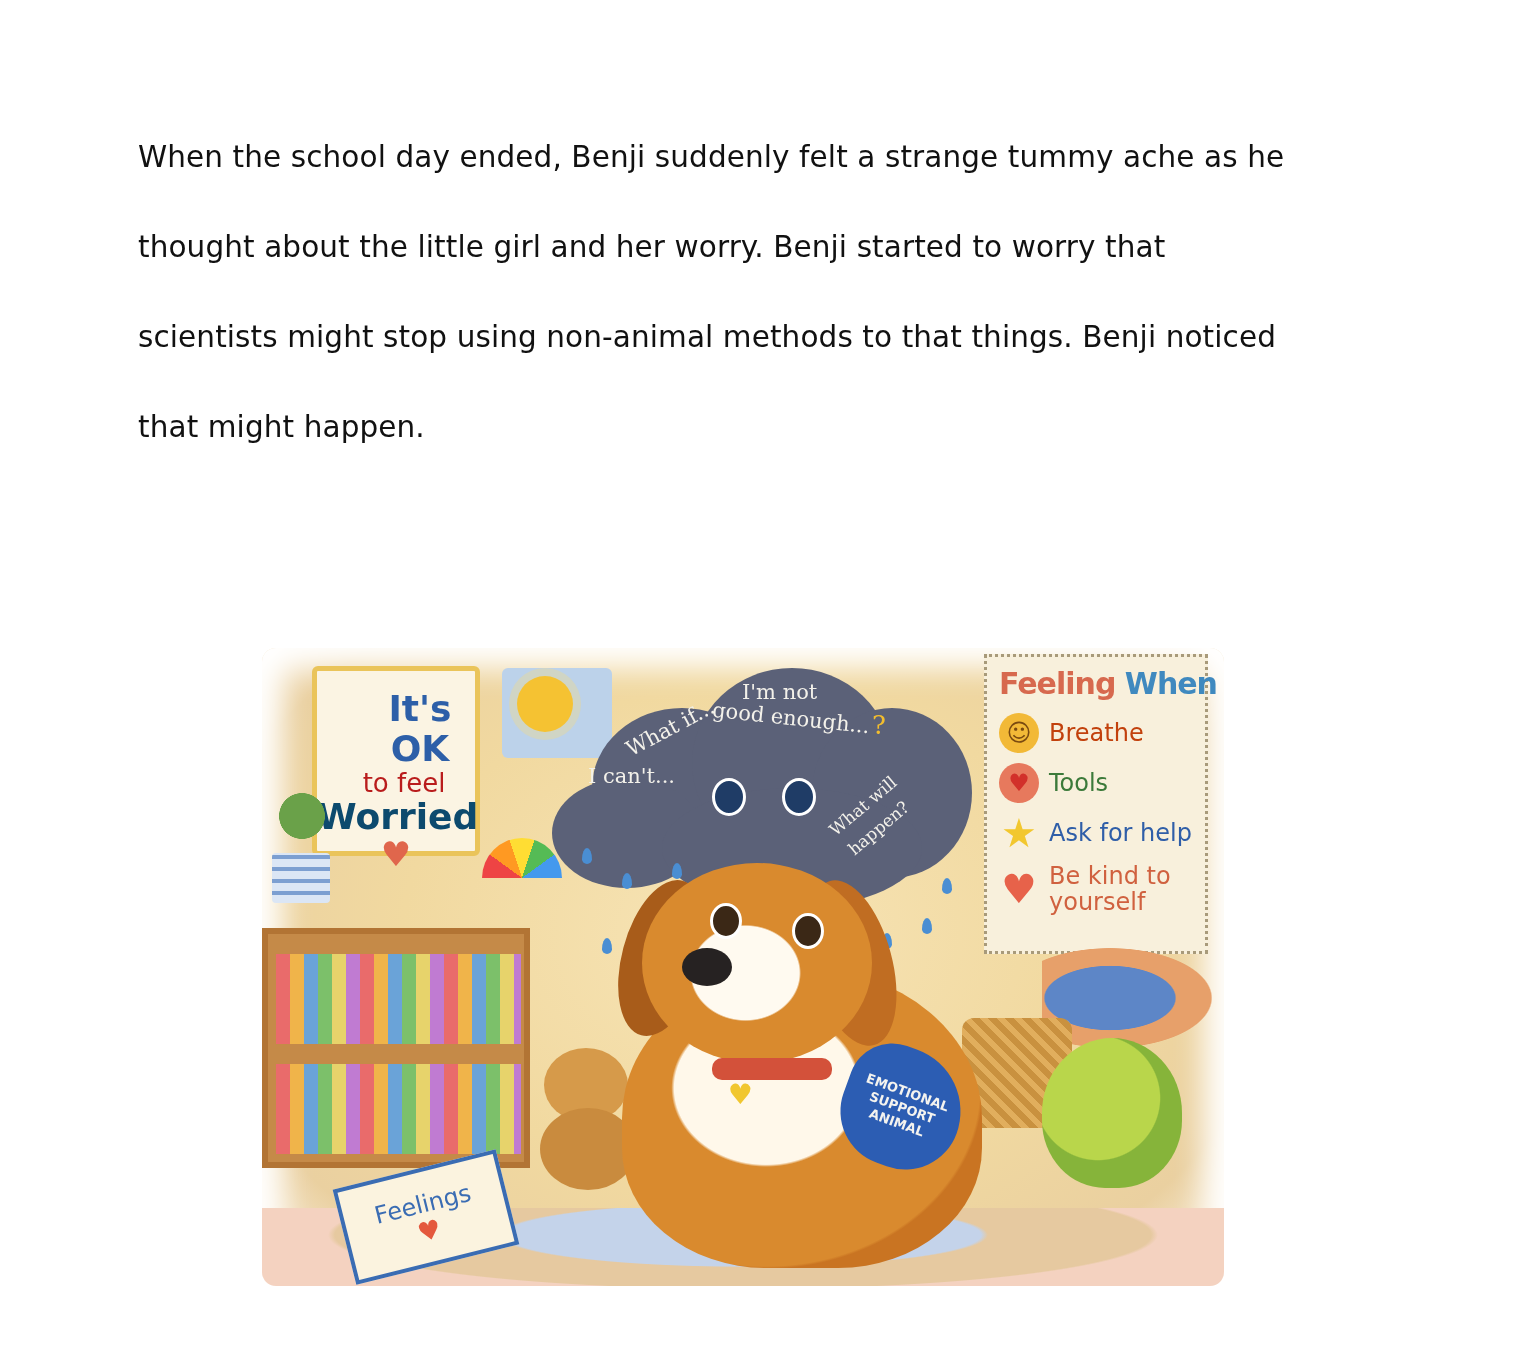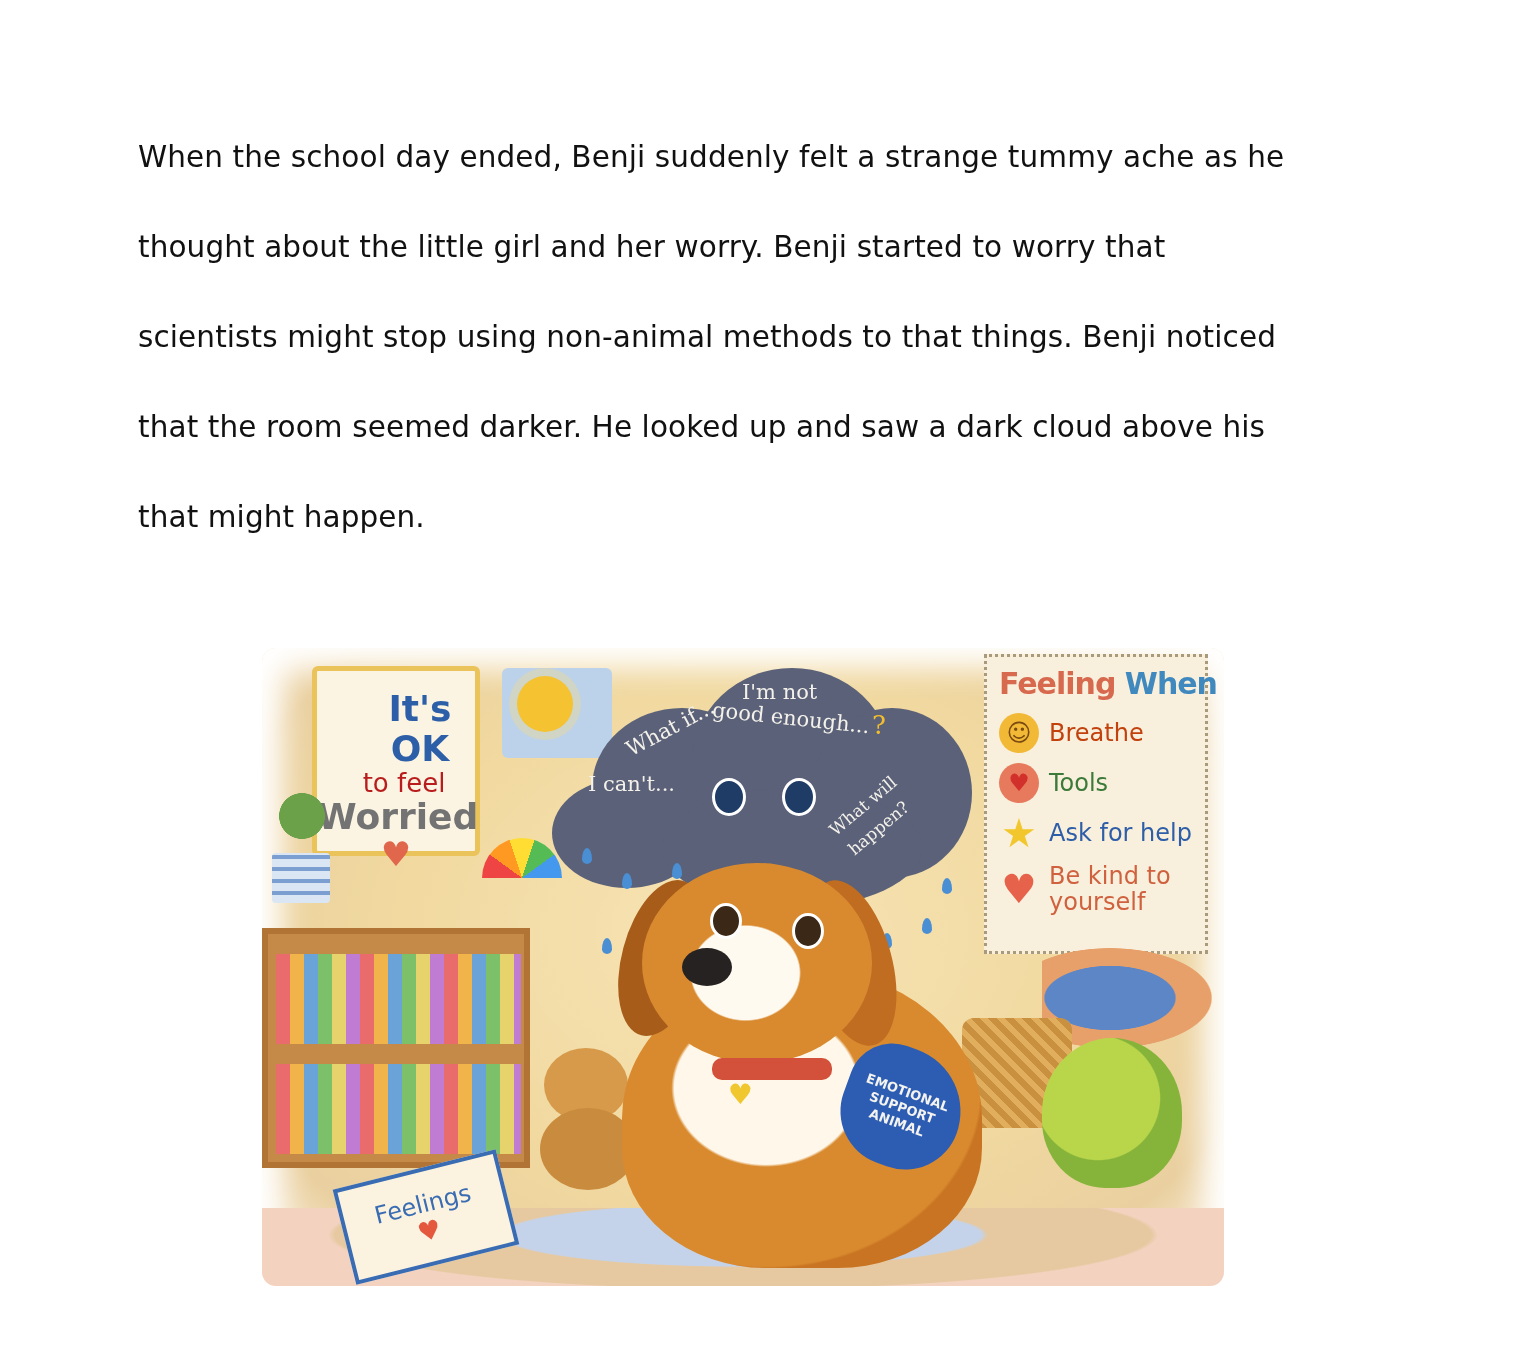--- a/index.html
+++ b/index.html
@@ -7,21 +7,21 @@
   .story { position: absolute; left: 138px; top: 112px; width: 1200px; }
   .story p { margin: 0; font-size: 29.5px; line-height: 90px; color: #111; letter-spacing: 0.1px; }
   .illus { position: absolute; left: 262px; top: 648px; width: 962px; height: 638px; overflow: hidden;
     border-radius: 14px;
     background: radial-gradient(ellipse at 50% 45%, #f7e4b6 0%, #f1d9a0 50%, #ead0a0 80%, #fdf7ee 100%);
     box-shadow: 0 0 30px 20px #ffffff inset; }
   .abs { position: absolute; }
   .sign-ok { left: 50px; top: 18px; width: 168px; height: 190px; background: #fbf4e3; border: 5px solid #eac45a; border-radius: 6px; text-align: center; box-sizing: border-box; padding-top: 18px; }
   .sign-ok .l1 { font: bold 36px "DejaVu Sans", sans-serif; color: #2d5fa8; line-height: 40px; padding-left: 48px; }
   .sign-ok .l2 { font: 26px "DejaVu Sans", sans-serif; color: #b91c1c; line-height: 28px; margin-left: 16px; }
-  .sign-ok .l3 { font: bold 36px "DejaVu Sans", sans-serif; color: #737373; line-height: 40px; }
+  .sign-ok .l3 { font: bold 36px "DejaVu Sans", sans-serif; color: #0c4a6e; line-height: 40px; }
   .sign-ok .heart { color: #e0664c; font-size: 34px; line-height: 34px; }
   .sunframe { left: 240px; top: 20px; width: 110px; height: 90px; background: #bcd2ea; border-radius: 6px; }
   .sun { left: 255px; top: 28px; width: 56px; height: 56px; border-radius: 50%; background: #f5c232; box-shadow: 0 0 0 8px #f9dc7a55; }
   .cloud { left: 290px; top: 20px; width: 420px; height: 240px; }
   .cloud .puff { position: absolute; background: #5b6178; border-radius: 50%; }
   .thought { position: absolute; color: #f3f1ea; font-family: "DejaVu Serif", serif; font-size: 21px; white-space: nowrap; }
   .face-eye { position: absolute; width: 28px; height: 32px; border-radius: 50%; background: #1f3c66; border: 3px solid #fff; }
   .rain { position: absolute; width: 10px; height: 16px; background: #4a8ed3; border-radius: 50% 50% 50% 50% / 70% 70% 30% 30%; }
   .rainbow { left: 220px; top: 190px; width: 80px; height: 40px; border-radius: 80px 80px 0 0; background: conic-gradient(from 270deg at 50% 100%, #e44 0 36deg, #f92 36deg 72deg, #fd3 72deg 108deg, #5b5 108deg 144deg, #49e 144deg 180deg, transparent 180deg); }
   .plant { left: 10px; top: 120px; width: 60px; height: 80px; background: radial-gradient(circle at 50% 60%, #6aa149 0 40%, transparent 41%); }
@@ -55,21 +55,20 @@
   .basket { left: 700px; top: 370px; width: 110px; height: 110px; background: repeating-linear-gradient(45deg, #c9913f 0 6px, #e1ae5d 6px 12px); border-radius: 12px; }
   .clothes { left: 780px; top: 300px; width: 170px; height: 100px; background: radial-gradient(ellipse at 40% 50%, #5d86c7 0 45%, #e7a06a 46% 70%, transparent 71%); }
 </style>
 </head>
 <body>
 
 <div class="story">
   <p>When the school day ended, Benji suddenly felt a strange tummy ache as he</p>
   <p>thought about the little girl and her worry. Benji started to worry that</p>
   <p>scientists might stop using non-animal methods to that things. Benji noticed</p>
-  <p>that the room seemed darker. He looked up and saw a dark cloud above his</p>
   <p>that might happen.</p>
 </div>
 
 <div class="illus" title="Beagle emotional support dog looking up worriedly at a dark rain cloud with worried thoughts">
   <div class="abs rug"></div>
 
   <div class="abs sign-ok">
     <div class="l1">It's OK</div>
     <div class="l2">to feel</div>
     <div class="l3">Worried</div>
@@ -90,21 +89,21 @@
   <div class="abs cloud">
     <div class="puff" style="left:40px;top:40px;width:180px;height:160px;"></div>
     <div class="puff" style="left:140px;top:0px;width:200px;height:190px;"></div>
     <div class="puff" style="left:260px;top:40px;width:160px;height:170px;"></div>
     <div class="puff" style="left:0px;top:110px;width:150px;height:110px;"></div>
     <div class="puff" style="left:110px;top:120px;width:260px;height:120px;"></div>
     <div class="thought" style="left:70px;top:48px;transform:rotate(-28deg);">What if...</div>
     <div class="thought" style="left:190px;top:12px;">I'm not</div>
     <div class="thought" style="left:160px;top:38px;transform:rotate(6deg);">good enough...</div>
     <div class="thought" style="left:320px;top:42px;color:#f2bd2e;font-size:26px;">?</div>
-    <div class="thought" style="left:36px;top:104px;">I can't...</div>
+    <div class="thought" style="left:36px;top:96px;">I can't...</div>
     <div class="thought" style="left:270px;top:128px;transform:rotate(-40deg);font-size:17px;">What will</div>
     <div class="thought" style="left:290px;top:150px;transform:rotate(-40deg);font-size:17px;">happen?</div>
     <div class="face-eye" style="left:160px;top:110px;"></div>
     <div class="face-eye" style="left:230px;top:110px;"></div>
   </div>
 
   <div class="rain" style="left:320px;top:200px;"></div>
   <div class="rain" style="left:360px;top:225px;"></div>
   <div class="rain" style="left:340px;top:290px;"></div>
   <div class="rain" style="left:410px;top:215px;"></div>

